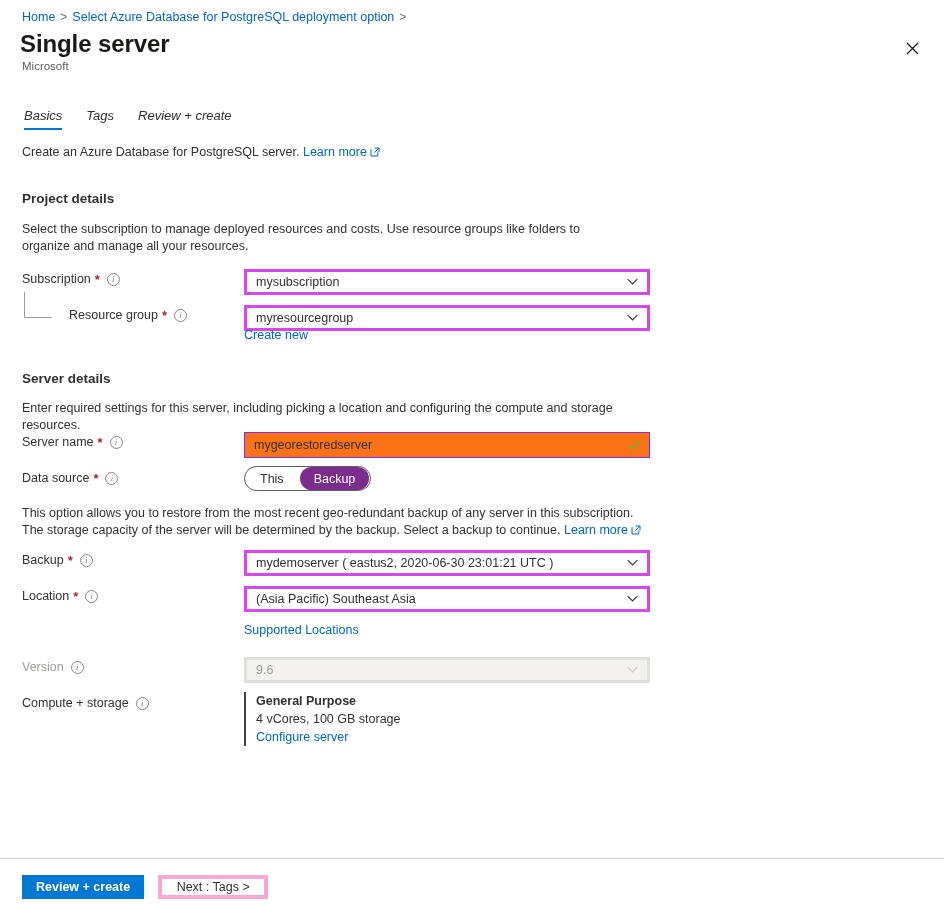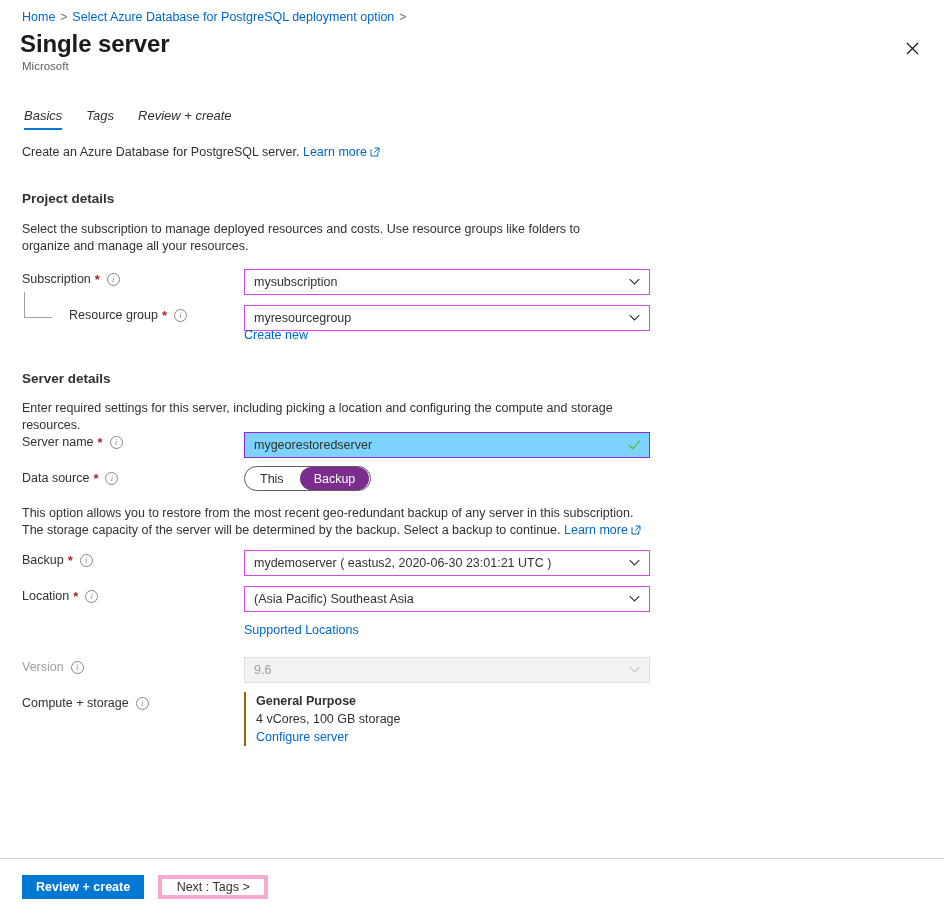--- a/index.html
+++ b/index.html
@@ -105,42 +105,42 @@
     width: 28px; height: 26px;
     border-left: 1px solid #a19f9d;
     border-bottom: 1px solid #a19f9d;
   }
 
   
   .ctrl { position: absolute; left: 244px; top: -3px; width: 406px; }
   .select-box {
     position: relative;
     width: 406px; height: 26px;
-    border: 1px solid #d946ef;
+    border: 3px solid #d946ef;
     background: #ffffff;
     display: flex; align-items: center;
     padding: 0 28px 0 9px;
     font-size: 12.5px; color: #323130;
     cursor: pointer;
     white-space: nowrap; overflow: hidden;
   }
   .select-box.disabled {
     border-color: #e1dfdd; background: #f3f2f1; color: #a19f9d;
     cursor: default;
   }
   .chev {
     position: absolute; right: 9px; top: 50%;
     transform: translateY(-50%);
     pointer-events: none;
   }
   .text-box {
     position: relative;
     width: 406px; height: 26px;
     border: 1px solid #8a2be2;
-    background: #7dd3fc;
+    background: #f97316;
     display: flex; align-items: center;
     padding: 0 28px 0 9px;
     font-size: 12.5px; color: #323130;
   }
   .valid-check {
     position: absolute; right: 8px; top: 50%;
     transform: translateY(-50%);
   }
   .sub-link {
     position: absolute; left: 244px;
@@ -166,21 +166,21 @@
     margin: 0 1px;
     white-space: nowrap;
   }
   .pill.selected {
     background: #7b2d8e; color: #ffffff;
   }
 
   
   .compute-block {
     position: absolute; left: 244px; top: -4px;
-    border-left: 2px solid #a16207;
+    border-left: 2px solid #404040;
     padding-left: 10px;
   }
   .compute-tier { font-size: 12.5px; font-weight: 700; color: #323130; line-height: 18px; }
   .compute-specs { font-size: 12.5px; color: #323130; line-height: 18px; }
   .compute-link { font-size: 12.5px; line-height: 18px; }
 
   
   .footer-divider {
     position: absolute; left: 0; top: 858px;
     width: 944px; height: 1px; background: #d2d0ce;

